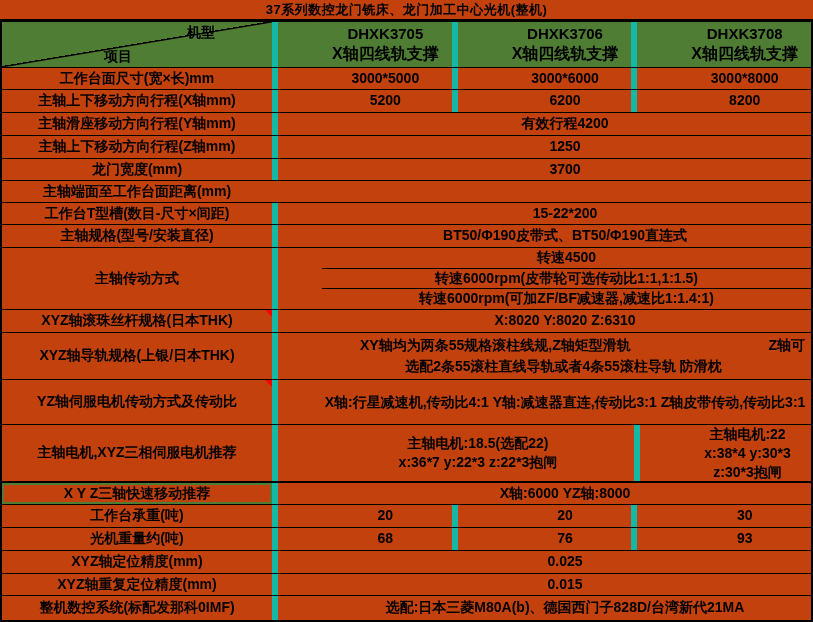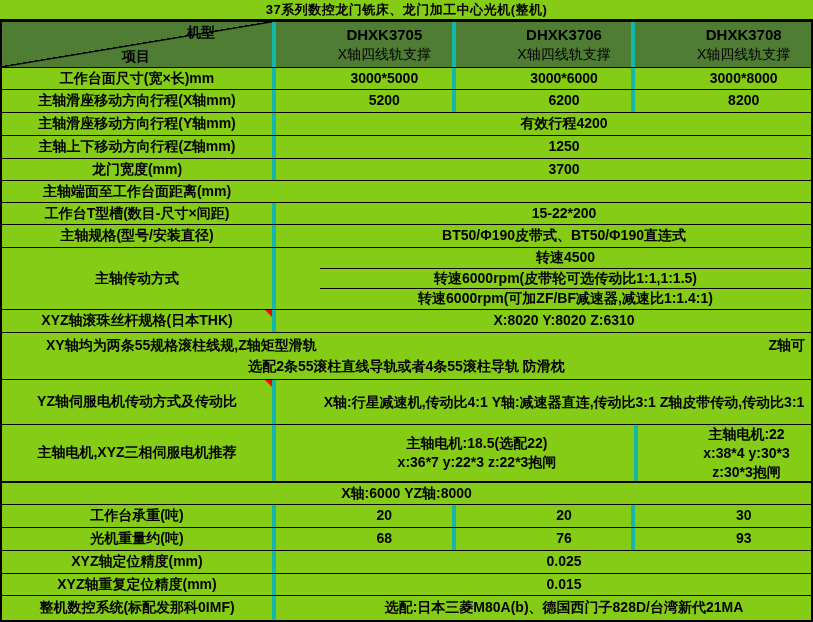--- a/index.html
+++ b/index.html
@@ -1,55 +1,55 @@
 <!DOCTYPE html>
 <html><head>
 <meta charset="utf-8">
 <style>
   html,body{margin:0;padding:0;background:#fff;}
   .page{
-    width:813px;height:622px;background:#84cc16;overflow:hidden;
+    width:813px;height:622px;background:#c2410c;overflow:hidden;
     font-family:"Liberation Sans","DejaVu Sans",sans-serif;color:#000;
   }
   .title{
     height:19px;display:flex;align-items:center;justify-content:center;
     font-size:13px;font-weight:700;letter-spacing:0.5px;
   }
   .tbl{
     width:813px;box-sizing:border-box;
     border-left:2px solid #000;border-right:2px solid #000;
     border-top:3px solid #000;border-bottom:2px solid #000;
   }
   .row{display:flex;box-sizing:border-box;border-top:1px solid #000;align-items:stretch;}
   .row.first{border-top:none;}
   .row.thicktop{border-top:2px solid #000;}
   .cell{
     box-sizing:border-box;display:flex;align-items:center;justify-content:center;
     text-align:right;font-size:14px;font-weight:700;line-height:1.25;position:relative;
     padding:0 3px;
   }
-  .cell + .cell{border-left:4px solid #14b8a6;padding-left:44px;}
+  .cell + .cell{border-left:6px solid #14b8a6;padding-left:44px;}
   .label{width:270px;flex:none;}
   .flex1{flex:1;}
   .w2{width:362px;flex:none;}
   .col{flex-direction:column;justify-content:center;padding:0;}
   
   .header{height:45px;background:#4f7d33;}
   .header .cell{font-size:14px;}
   .model{flex-direction:column;gap:1px;}
   .model .mname{font-size:15px;font-weight:700;}
-  .model .msub{font-size:14px;font-weight:400;}
+  .model .msub{font-size:16px;font-weight:700;}
   .corner{
     position:relative;padding:0;
     background-image:linear-gradient(to bottom right,
       transparent calc(50% - 1px), #000 calc(50% - 1px),
       #000 calc(50% + 0px), transparent calc(50% + 1px));
   }
   .corner .tr{position:absolute;top:2px;left:185px;font-weight:700;font-size:14px;}
-  .corner .bl{position:absolute;bottom:2px;left:120px;font-weight:700;font-size:14px;}
+  .corner .bl{position:absolute;bottom:2px;left:102px;font-weight:700;font-size:14px;}
   
   .subrow{flex:1;width:100%;display:flex;align-items:center;justify-content:center;box-sizing:border-box;}
   .subrow + .subrow{border-top:1px solid #000;}
   
   .rail{align-items:stretch;justify-content:center;padding:2px 6px;}
   .rail .l1{display:flex;justify-content:space-between;align-items:center;flex:1;margin-left:38px;}
   .rail .l2{display:flex;justify-content:center;align-items:center;flex:1;}
   
   .mline{line-height:19px;}
   
@@ -92,21 +92,21 @@
     </div>
 
     <div class="row" style="height:22px">
       <div class="cell label">工作台面尺寸(宽×长)mm</div>
       <div class="cell flex1">3000*5000</div>
       <div class="cell flex1">3000*6000</div>
       <div class="cell flex1">3000*8000</div>
     </div>
 
     <div class="row" style="height:23px">
-      <div class="cell label">主轴滑座移动方向行程(X轴mm)</div>
+      <div class="cell label">主轴上下移动方向行程(X轴mm)</div>
       <div class="cell flex1">5200</div>
       <div class="cell flex1">6200</div>
       <div class="cell flex1">8200</div>
     </div>
 
     <div class="row" style="height:23px">
       <div class="cell label">主轴滑座移动方向行程(Y轴mm)</div>
       <div class="cell flex1">有效行程4200</div>
     </div>
 
@@ -145,20 +145,21 @@
 
     <div class="row" style="height:23px">
       <div class="cell label">
         <span>XYZ轴滚珠丝杆规格(日本THK)</span>
         <span class="comment-flag"></span>
       </div>
       <div class="cell flex1">X:8020 Y:8020 Z:6310</div>
     </div>
 
     <div class="row" style="height:47px">
+      <div class="cell label">XYZ轴导轨规格(上银/日本THK)</div>
       <div class="cell flex1 col rail">
         <div class="l1">
           <span>XY轴均为两条55规格滚柱线规,Z轴矩型滑轨</span>
           <span>Z轴可</span>
         </div>
         <div class="l2">
           <span>选配2条55滚柱直线导轨或者4条55滚柱导轨 防滑枕</span>
         </div>
       </div>
     </div>
@@ -178,20 +179,24 @@
         <div class="mline">x:36*7 y:22*3  z:22*3抱闸</div>
       </div>
       <div class="cell flex1 col">
         <div class="mline">主轴电机:22</div>
         <div class="mline">x:38*4 y:30*3</div>
         <div class="mline">z:30*3抱闸</div>
       </div>
     </div>
 
     <div class="row thicktop" style="height:23px">
+      <div class="cell label">
+        <span>X Y Z三轴快速移动推荐</span>
+        <span class="greensel"></span>
+      </div>
       <div class="cell flex1">X轴:6000  YZ轴:8000</div>
     </div>
 
     <div class="row" style="height:23px">
       <div class="cell label">工作台承重(吨)</div>
       <div class="cell flex1">20</div>
       <div class="cell flex1">20</div>
       <div class="cell flex1">30</div>
     </div>
 

